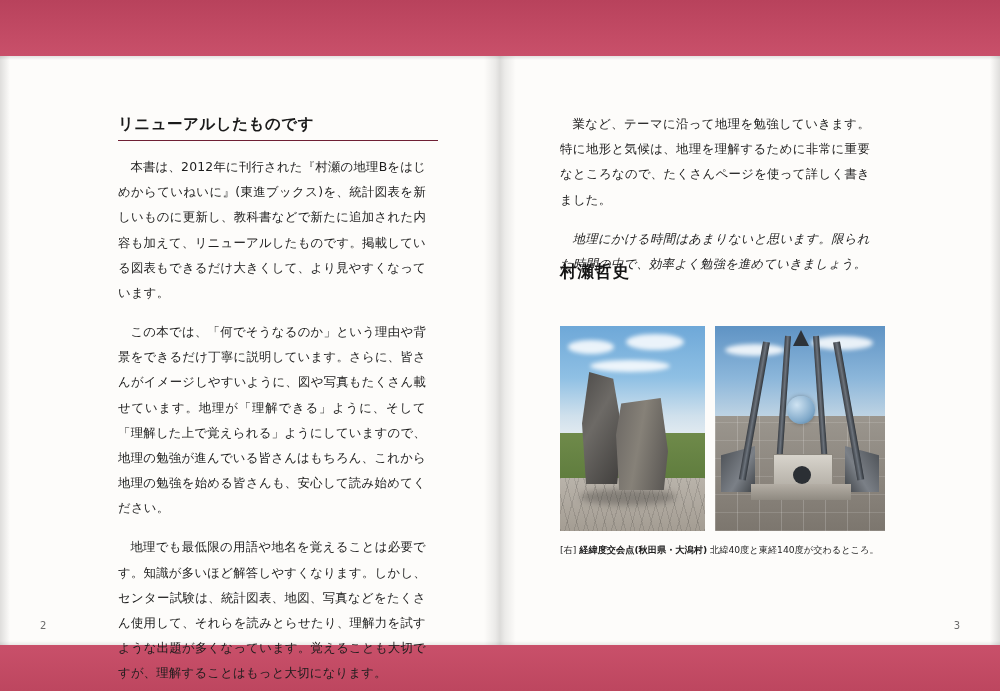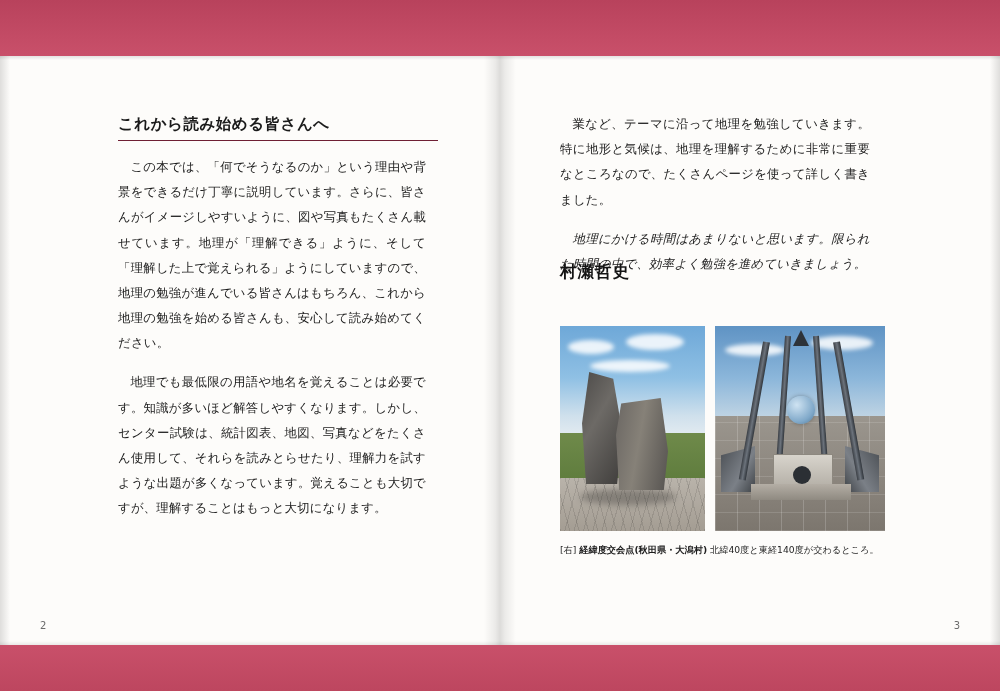--- a/index.html
+++ b/index.html
@@ -301,22 +301,23 @@
     <div class="cover-bottom-shade"></div>
   </div>
 
   <div class="spread">
     <div class="spread-top-edge"></div>
     <div class="spread-bottom-edge"></div>
     <div class="spread-inner-shadow-l"></div>
     <div class="spread-inner-shadow-r"></div>
 
     <div class="page-left">
-      <div class="heading">これから読み始める皆さんへ</div>
+      <div class="heading">リニューアルしたものです</div>
       <div class="col-left">
+        <p class="para">本書は、2012年に刊行された『村瀬の地理Bをはじめからていねいに』(東進ブックス)を、統計図表を新しいものに更新し、教科書などで新たに追加された内容も加えて、リニューアルしたものです。掲載している図表もできるだけ大きくして、より見やすくなっています。</p>
         <p class="para">この本では、「何でそうなるのか」という理由や背景をできるだけ丁寧に説明しています。さらに、皆さんがイメージしやすいように、図や写真もたくさん載せています。地理が「理解できる」ように、そして「理解した上で覚えられる」ようにしていますので、地理の勉強が進んでいる皆さんはもちろん、これから地理の勉強を始める皆さんも、安心して読み始めてください。</p>
         <p class="para">地理でも最低限の用語や地名を覚えることは必要です。知識が多いほど解答しやすくなります。しかし、センター試験は、統計図表、地図、写真などをたくさん使用して、それらを読みとらせたり、理解力を試すような出題が多くなっています。覚えることも大切ですが、理解することはもっと大切になります。</p>
 
       </div>
       <div class="folio folio-left">2</div>
     </div>
 
     <div class="page-right">
       <div class="col-right">
         <p class="para">業など、テーマに沿って地理を勉強していきます。特に地形と気候は、地理を理解するために非常に重要なところなので、たくさんページを使って詳しく書きました。</p>

